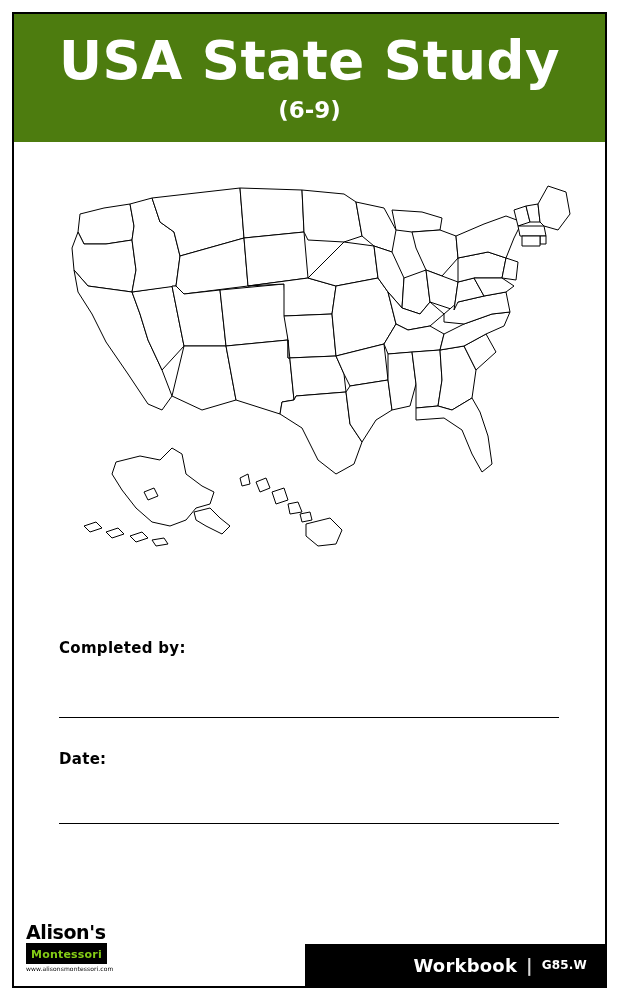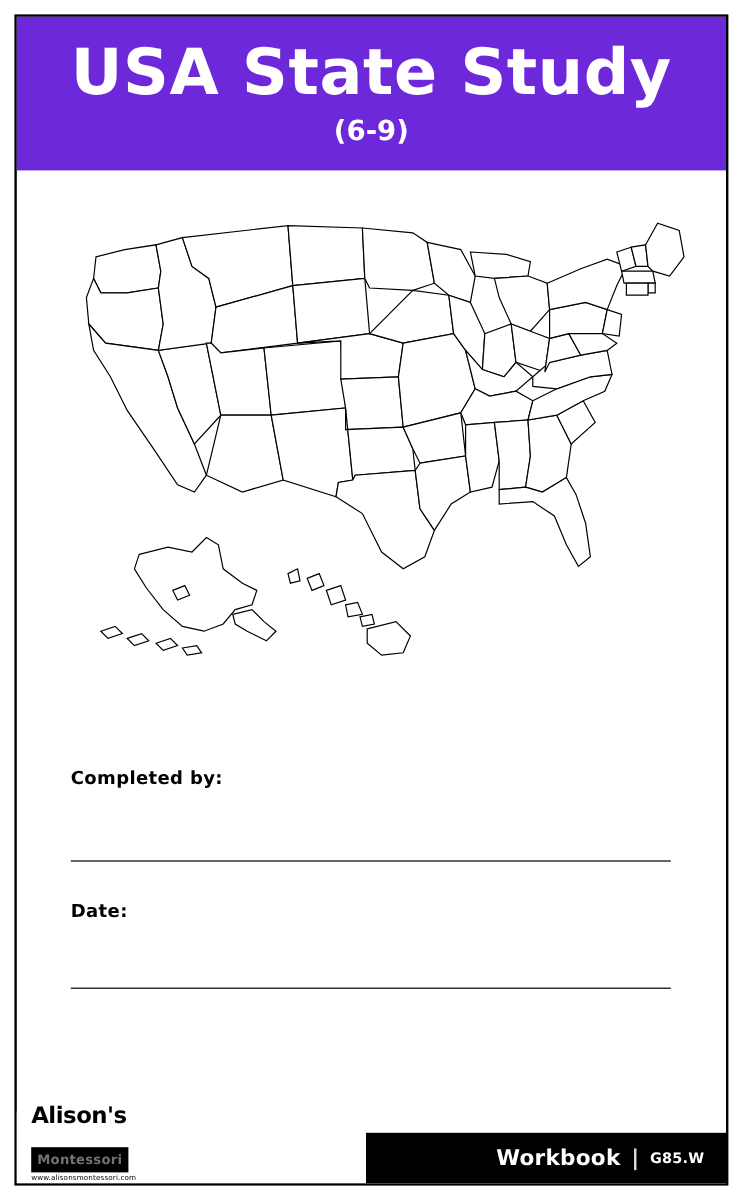--- a/index.html
+++ b/index.html
@@ -28,21 +28,21 @@
     box-sizing: border-box;
     background: #ffffff;
   }
   
   .title-banner {
     position: absolute;
     left: 0;
     top: 0;
     width: 591px;
     height: 128px;
-    background: #6d28d9;
+    background: #4d7c0f;
     color: #ffffff;
     display: flex;
     flex-direction: column;
     align-items: center;
     justify-content: center;
   }
   .title-main {
     font-family: "DejaVu Sans", sans-serif;
     font-weight: bold;
     font-size: 53px;
@@ -109,37 +109,37 @@
     position: absolute;
     left: 0;
     bottom: 0;
     width: 591px;
     height: 60px;
     background: #ffffff;
   }
   .logo {
     position: absolute;
     left: 12px;
-    bottom: 0;
+    bottom: 13px;
     width: 125px;
     color: #000000;
   }
   .logo-name {
     font-family: "DejaVu Sans", sans-serif;
     font-weight: bold;
     font-size: 19px;
     line-height: 1.0;
     letter-spacing: -0.4px;
   }
   .logo-sub-wrap {
     display: inline-block;
     background: #000000;
-    color: #737373;
+    color: #84cc16;
     padding: 1px 5px 2px 5px;
-    margin-top: 16px;
+    margin-top: 1px;
   }
   .logo-sub {
     font-family: "DejaVu Sans", sans-serif;
     font-weight: bold;
     font-size: 11px;
     line-height: 1.05;
     letter-spacing: 0.2px;
   }
   .logo-url {
     font-family: "DejaVu Sans", sans-serif;

